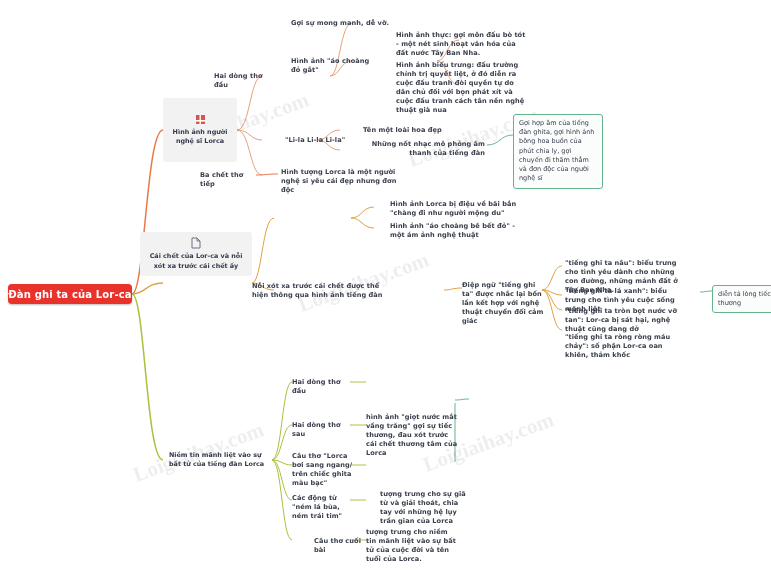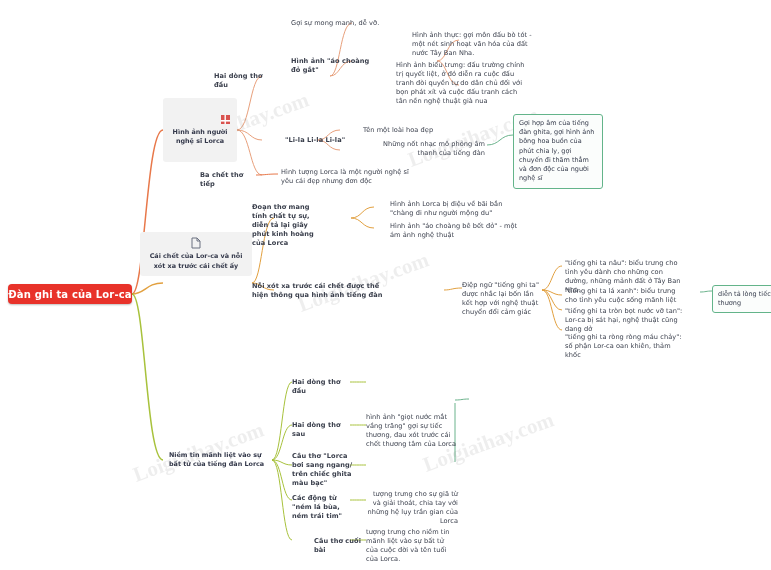--- a/index.html
+++ b/index.html
@@ -14,21 +14,21 @@
   svg.links{position:absolute;left:0;top:0;width:771px;height:570px;pointer-events:none;}
   .wm{
     position:absolute;color:rgba(120,120,120,.13);
     font-weight:bold;font-size:21px;
     transform:rotate(-20deg);white-space:nowrap;
     font-family:"Liberation Serif",serif;
     user-select:none;
   }
   .txt{
     position:absolute;font-size:6.6px;line-height:1.38;
-    color:#3a3f4c;letter-spacing:.05px;
+    color:#3a3f4c;letter-spacing:.05px;font-weight:bold;
   }
   .root{
     position:absolute;left:8px;top:284px;width:124px;height:20px;
     background:#e8322a;border-radius:4px;
     box-shadow:0 1px 2px rgba(0,0,0,.25);
     display:flex;align-items:center;justify-content:center;
   }
   .root span{
     color:#fff;font-size:10px;font-weight:bold;letter-spacing:.15px;
   }
@@ -103,21 +103,21 @@
   <div class="wm" style="left:175px;top:110px;">Loigiaihay.com</div>
   <div class="wm" style="left:405px;top:125px;">Loigiaihay.com</div>
   <div class="wm" style="left:295px;top:270px;">Loigiaihay.com</div>
   <div class="wm" style="left:130px;top:440px;">Loigiaihay.com</div>
   <div class="wm" style="left:420px;top:430px;">Loigiaihay.com</div>
 
   <div class="root">
     <span>Đàn ghi ta của Lor-ca</span>
   </div>
 
-  <div class="lvl1" style="left:163px;top:98px;width:74px;height:64px;align-items:flex-end;">
+  <div class="lvl1" style="left:163px;top:98px;width:74px;height:64px;">
     <span class="ico">
       <svg width="11" height="11" viewBox="0 0 11 11">
           <rect x="1" y="1" width="9" height="9" fill="#d9534f"></rect>
           <rect x="1" y="6" width="9" height="1.6" fill="#fff"></rect>
           <rect x="4.5" y="1" width="1.4" height="9" fill="#fff"></rect>
         </svg>
     </span>
     <span class="lbl">Hình ảnh người nghệ sĩ Lorca</span>
   </div>
 
@@ -131,50 +131,49 @@
     <span class="lbl">Cái chết của Lor-ca và nỗi xót xa trước cái chết ấy</span>
   </div>
 
   <div class="lvl1" style="left:163px;top:446px;width:109px;height:28px;background:transparent;">
     <span class="lbl" style="text-align:left;width:100%;">Niềm tin mãnh liệt vào sự bất tử của tiếng đàn Lorca</span>
   </div>
 
   <div class="txt lvl2" style="left:214px;top:72px;width:52px;">Hai dòng thơ đầu</div>
   <div class="txt" style="left:291px;top:19px;width:120px;">Gợi sự mong manh, dễ vỡ.</div>
   <div class="txt lvl2" style="left:291px;top:57px;width:88px;">Hình ảnh "áo choàng đỏ gắt"</div>
-  <div class="txt" style="left:412px;top:31px;width:130px;">Hình ảnh thực: gợi môn đấu bò tót - một nét sinh hoạt văn hóa của đất nước Tây Ban Nha.</div>
+  <div class="txt" style="left:396px;top:31px;width:130px;">Hình ảnh thực: gợi môn đấu bò tót - một nét sinh hoạt văn hóa của đất nước Tây Ban Nha.</div>
   <div class="txt" style="left:396px;top:61px;width:130px;">Hình ảnh biểu trưng: đấu trường chính trị quyết liệt, ở đó diễn ra cuộc đấu tranh đòi quyền tự do dân chủ đối với bọn phát xít và cuộc đấu tranh cách tân nền nghệ thuật già nua</div>
 
   <div class="txt lvl2" style="left:285px;top:136px;width:62px;">"Li-la Li-la Li-la"</div>
   <div class="txt" style="left:363px;top:126px;width:120px;">Tên một loài hoa đẹp</div>
   <div class="txt" style="left:363px;top:140px;width:122px;text-align:right;">Những nốt nhạc mô phỏng âm thanh của tiếng đàn</div>
   <div class="greenbox" style="left:513px;top:114px;width:90px;">Gợi hợp âm của tiếng đàn ghita, gợi hình ảnh bông hoa buồn của phút chia ly, gợi chuyến đi thăm thẳm và đơn độc của người nghệ sĩ</div>
 
   <div class="txt lvl2" style="left:200px;top:171px;width:56px;">Ba chết thơ tiếp</div>
   <div class="txt" style="left:281px;top:168px;width:128px;">Hình tượng Lorca là một người nghệ sĩ yêu cái đẹp nhưng đơn độc</div>
 
-  <div class="txt lvl2" style="left:252px;top:203px;width:68px;">Đoạn thơ mang tính chất tự sự, diễn tả lại giây phút kinh hoàng của Lorca</div>
   <div class="txt" style="left:390px;top:200px;width:128px;">Hình ảnh Lorca bị điệu về bãi bắn "chàng đi như người mộng du"</div>
   <div class="txt" style="left:390px;top:222px;width:128px;">Hình ảnh "áo choàng bê bết đỏ" - một ám ảnh nghệ thuật</div>
 
   <div class="txt lvl2" style="left:252px;top:282px;width:135px;">Nỗi xót xa trước cái chết được thể hiện thông qua hình ảnh tiếng đàn</div>
   <div class="txt" style="left:462px;top:281px;width:84px;">Điệp ngữ "tiếng ghi ta" được nhắc lại bốn lần kết hợp với nghệ thuật chuyển đổi cảm giác</div>
 
   <div class="txt" style="left:565px;top:259px;width:122px;">"tiếng ghi ta nâu": biểu trưng cho tình yêu dành cho những con đường, những mảnh đất ở Tây Ban Nha.</div>
   <div class="txt" style="left:565px;top:287px;width:122px;">"tiếng ghi ta lá xanh": biểu trưng cho tình yêu cuộc sống mãnh liệt</div>
   <div class="txt" style="left:565px;top:307px;width:122px;">"tiếng ghi ta tròn bọt nước vỡ tan": Lor-ca bị sát hại, nghệ thuật cũng dang dở</div>
   <div class="txt" style="left:565px;top:333px;width:122px;">"tiếng ghi ta ròng ròng máu chảy": số phận Lor-ca oan khiên, thảm khốc</div>
   <div class="greenbox" style="left:712px;top:285px;width:76px;">diễn tả lòng tiếc thương</div>
 
   <div class="txt lvl2" style="left:292px;top:378px;width:56px;">Hai dòng thơ đầu</div>
 
   <div class="txt lvl2" style="left:292px;top:421px;width:56px;">Hai dòng thơ sau</div>
   <div class="txt" style="left:366px;top:413px;width:92px;">hình ảnh "giọt nước mắt vầng trăng" gợi sự tiếc thương, đau xót trước cái chết thương tâm của Lorca</div>
 
   <div class="txt lvl2" style="left:292px;top:452px;width:64px;">Câu thơ "Lorca bơi sang ngang/ trên chiếc ghita màu bạc"</div>
 
   <div class="txt lvl2" style="left:292px;top:494px;width:66px;">Các động từ "ném lá bùa, ném trái tim"</div>
-  <div class="txt" style="left:366px;top:490px;width:92px;text-align:right;">tượng trưng cho sự giã từ và giải thoát, chia tay với những hệ lụy trần gian của Lorca</div>
+  <div class="txt" style="left:380px;top:490px;width:92px;">tượng trưng cho sự giã từ và giải thoát, chia tay với những hệ lụy trần gian của Lorca</div>
 
   <div class="txt lvl2" style="left:292px;top:537px;width:56px;margin-left:22px;">Câu thơ cuối bài</div>
   <div class="txt" style="left:366px;top:528px;width:92px;">tượng trưng cho niềm tin mãnh liệt vào sự bất tử của cuộc đời và tên tuổi của Lorca.</div>
 
 </div>
 
 </body></html>

